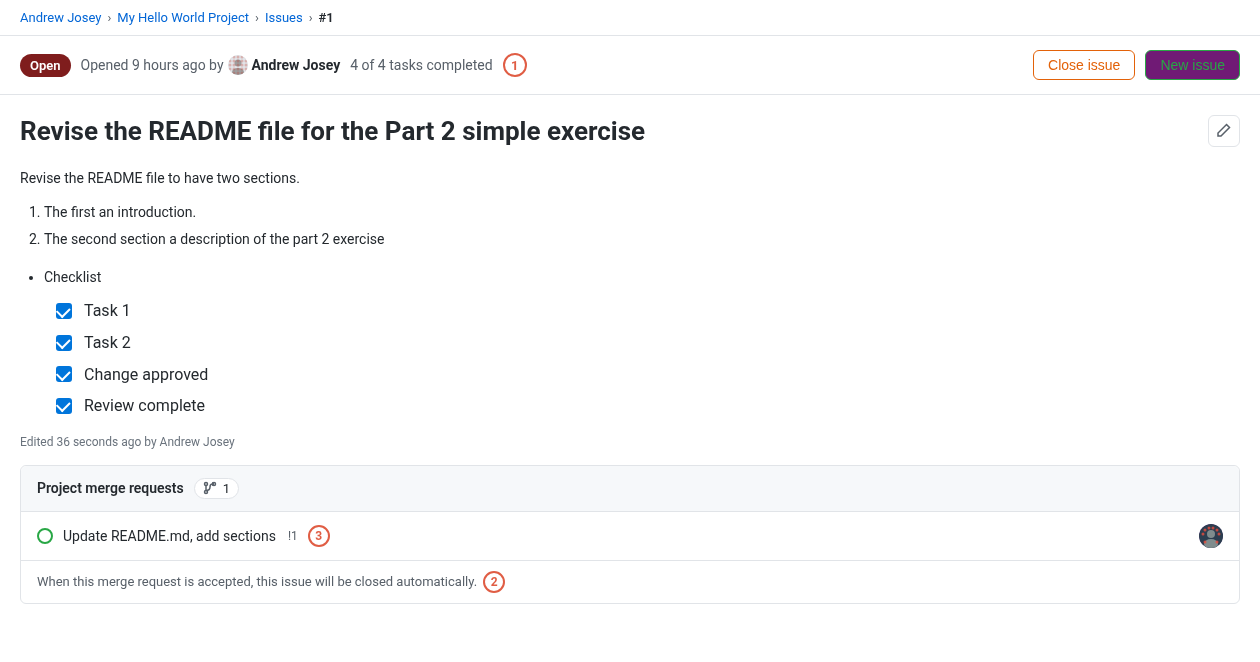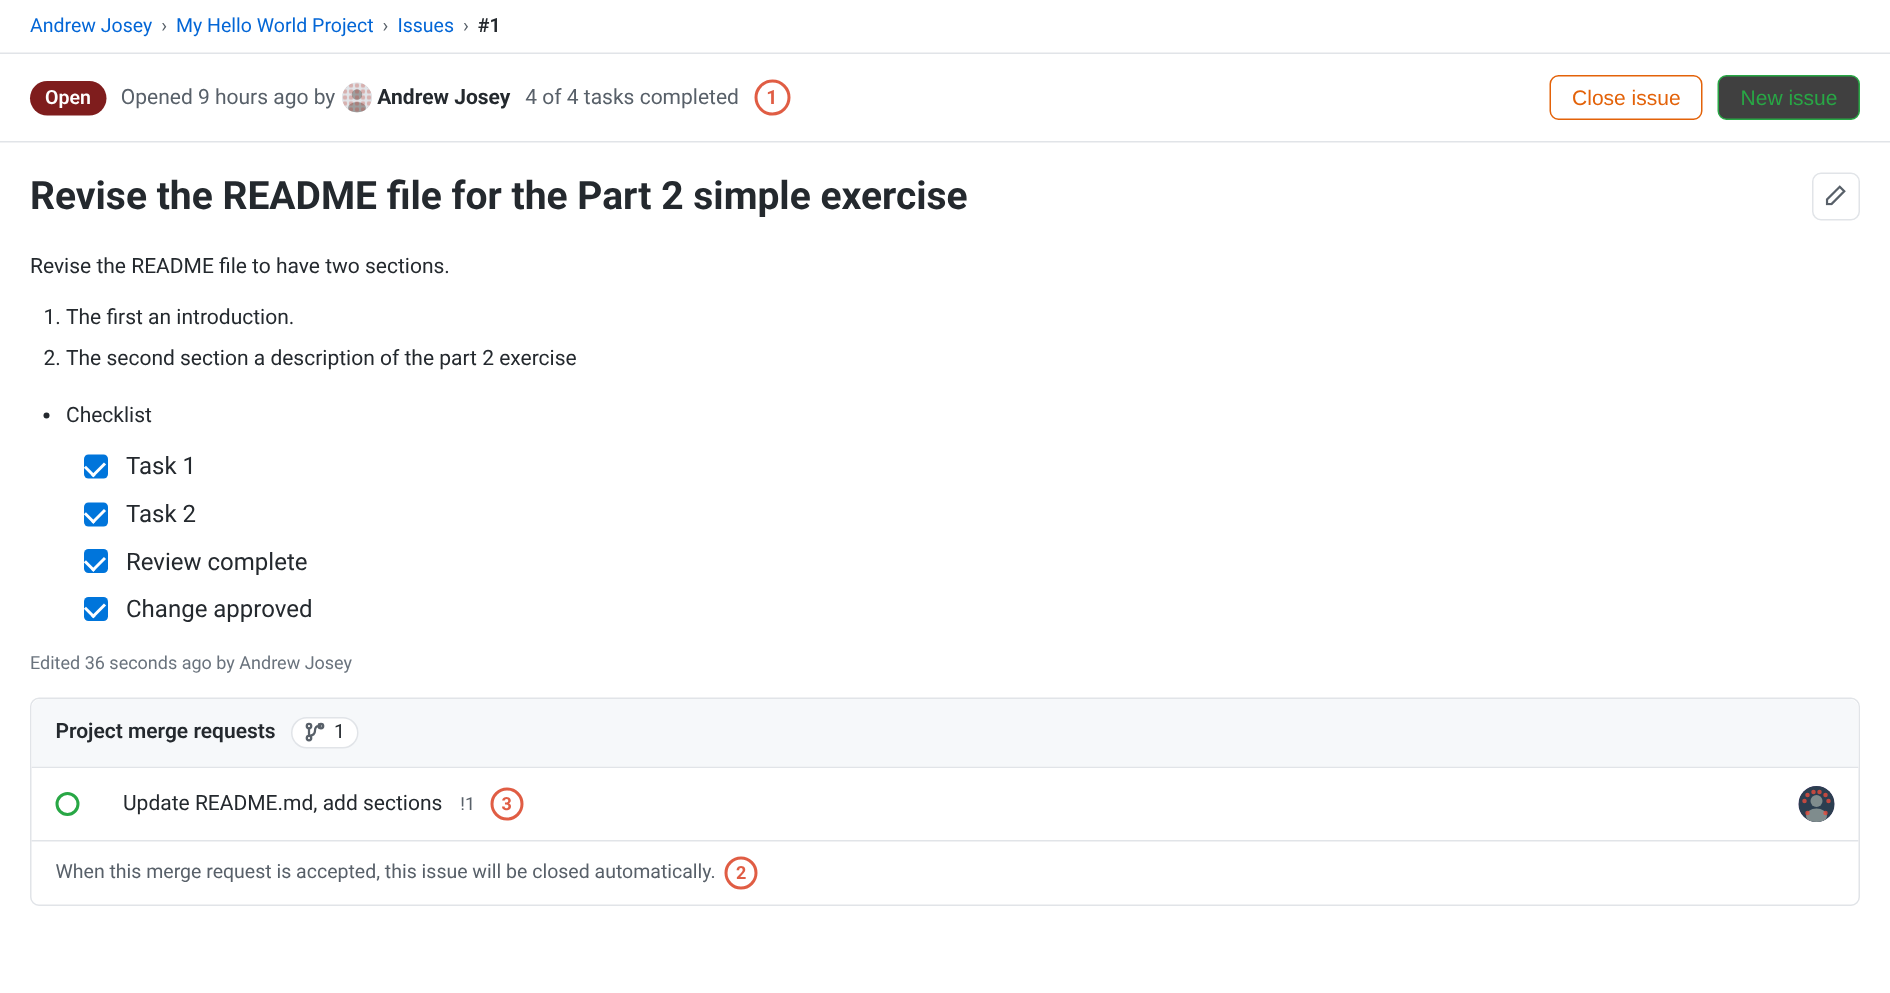--- a/index.html
+++ b/index.html
@@ -101,21 +101,21 @@
       background: #fff;
       border-radius: 6px;
       font-size: 14px;
       font-weight: 500;
       cursor: pointer;
     }
     .btn-new-issue {
       padding: 6px 14px;
       border: 1px solid #28a745;
       color: #28a745;
-      background: #404040;
+      background: #701a75;
       border-radius: 6px;
       font-size: 14px;
       font-weight: 500;
       cursor: pointer;
     }
 
     .main-content {
       padding: 20px 20px;
     }
 
@@ -259,21 +259,20 @@
     .mr-open-circle {
       width: 16px;
       height: 16px;
       border-radius: 50%;
       border: 2px solid #28a745;
       flex-shrink: 0;
     }
     .mr-title {
       font-size: 14px;
       color: #24292e;
-      margin-left: 19px;
     }
     .mr-exclamation {
       font-size: 12px;
       color: #586069;
       margin-left: 2px;
     }
     .circle-badge-red-sm {
       display: inline-flex;
       align-items: center;
       justify-content: center;
@@ -380,25 +379,25 @@
       <li>
         <span class="checkbox-checked"></span>
         <span>Task 1</span>
       </li>
       <li>
         <span class="checkbox-checked"></span>
         <span>Task 2</span>
       </li>
       <li>
         <span class="checkbox-checked"></span>
-        <span>Review complete</span>
+        <span>Change approved</span>
       </li>
       <li>
         <span class="checkbox-checked"></span>
-        <span>Change approved</span>
+        <span>Review complete</span>
       </li>
     </ul>
   </div>
 
   <div class="edited-note">Edited 36 seconds ago by Andrew Josey</div>
 
   <div class="related-mr-section">
     <div class="related-mr-header">
       <span class="related-mr-title">Project merge requests</span>
       <span class="mr-count-badge">

